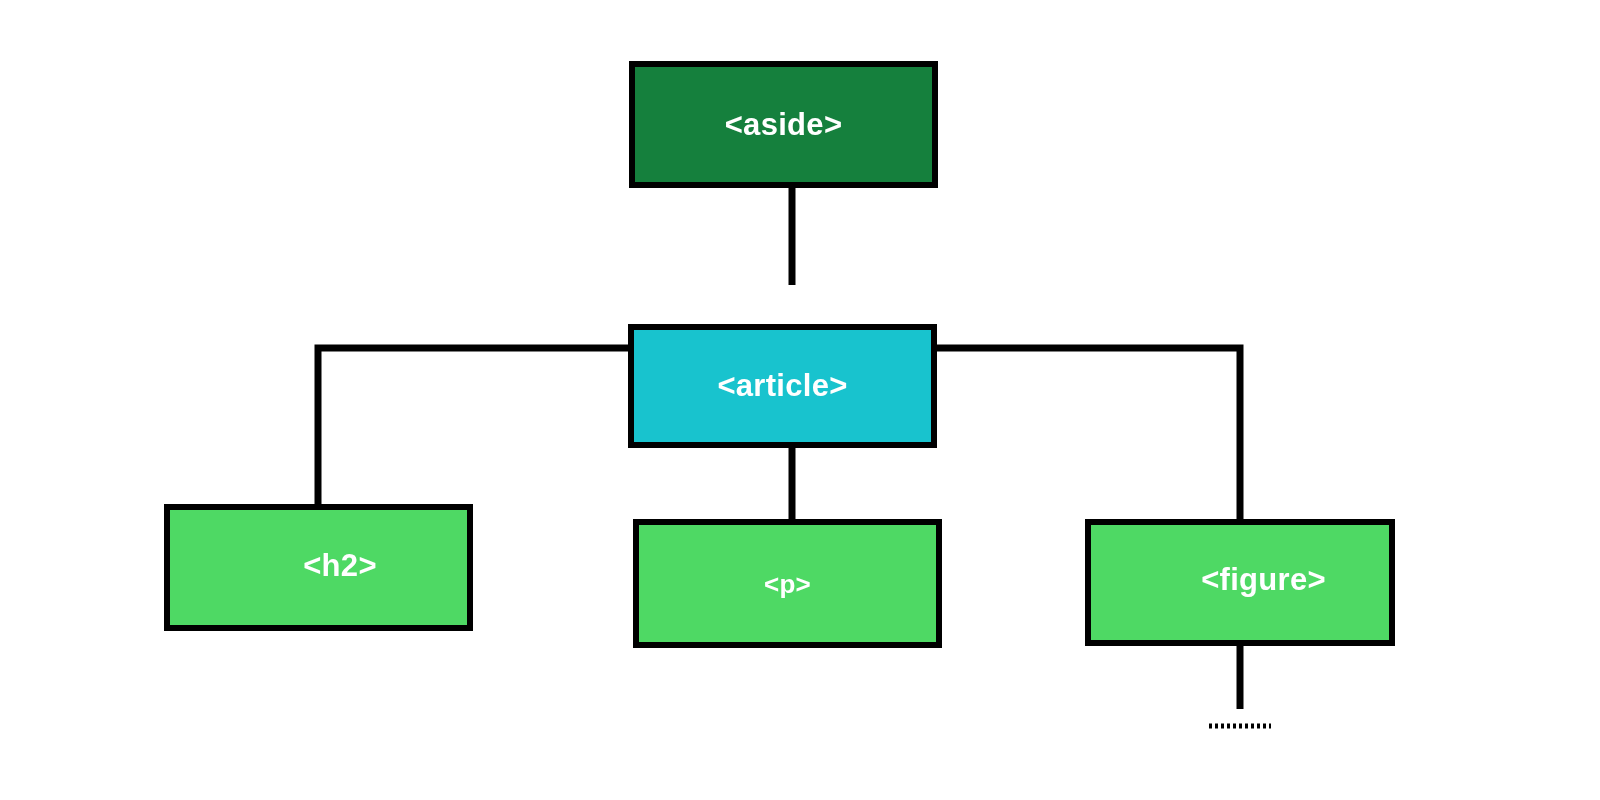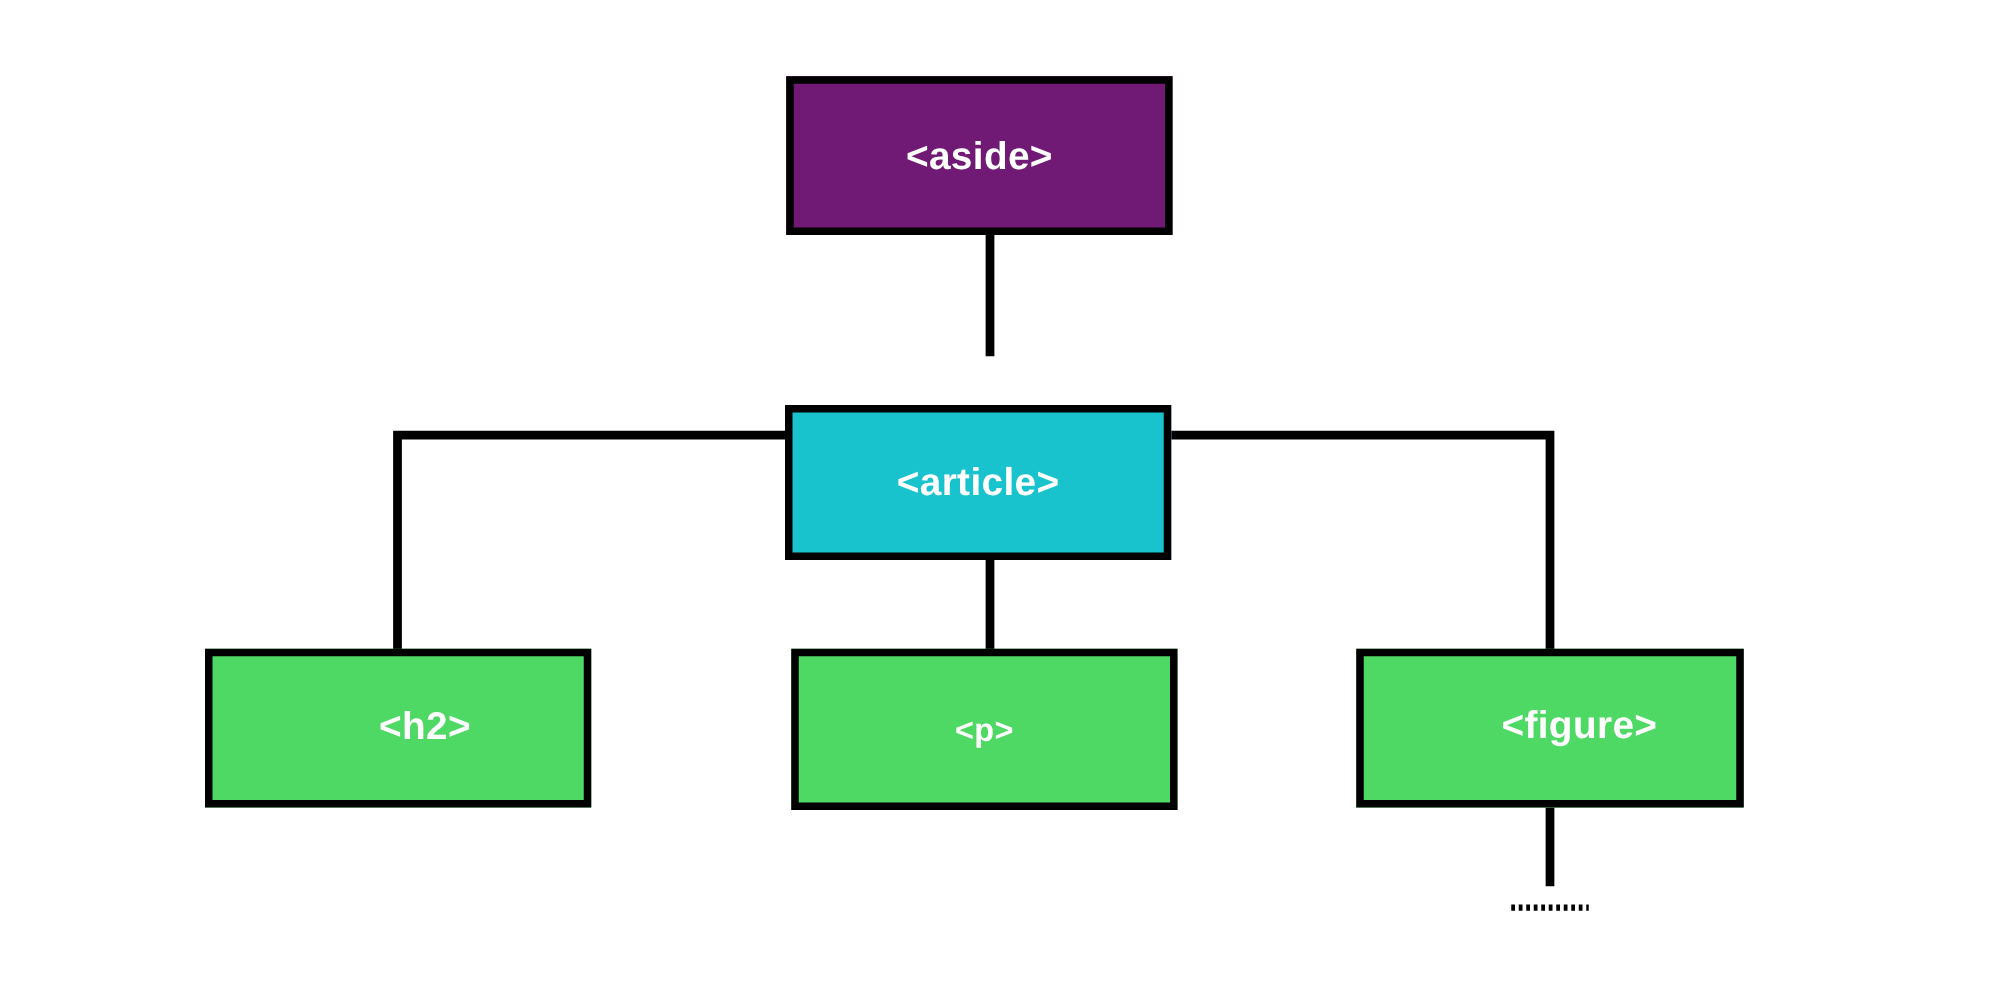--- a/index.html
+++ b/index.html
@@ -38,34 +38,34 @@
     font-weight: bold;
     letter-spacing: 0.3px;
     white-space: nowrap;
     user-select: none;
   }
 
   
   #node-aside {
     left: 629px;  top: 61px;
     width: 309px; height: 127px;
-    background: #701a75;
+    background: #15803d;
   }
   #node-aside .node-label { font-size: 31px; }
 
   #node-article {
     left: 628px;  top: 284px;
     width: 309px; height: 124px;
     background: #18C3CE;
     margin-top: 40px;
   }
   #node-article .node-label { font-size: 31px; }
 
   #node-h2 {
-    left: 164px;  top: 519px;
+    left: 164px;  top: 504px;
     width: 309px; height: 127px;
     background: #4ED964;
     padding-left: 43px;
   }
   #node-h2 .node-label { font-size: 31px; position: relative; top: -2px; }
 
   #node-p {
     left: 633px;  top: 519px;
     width: 309px; height: 129px;
     background: #4ED964;

